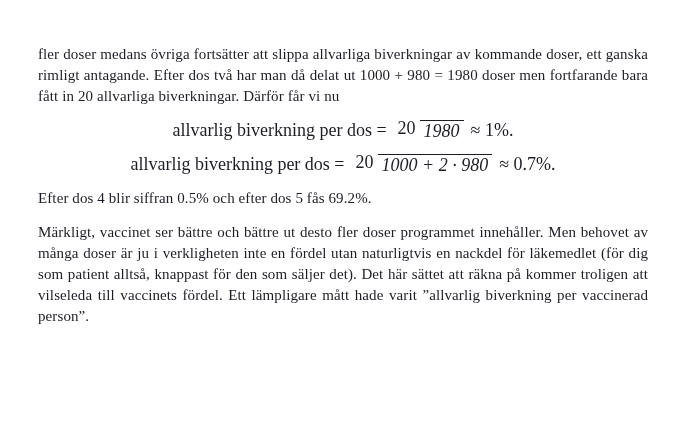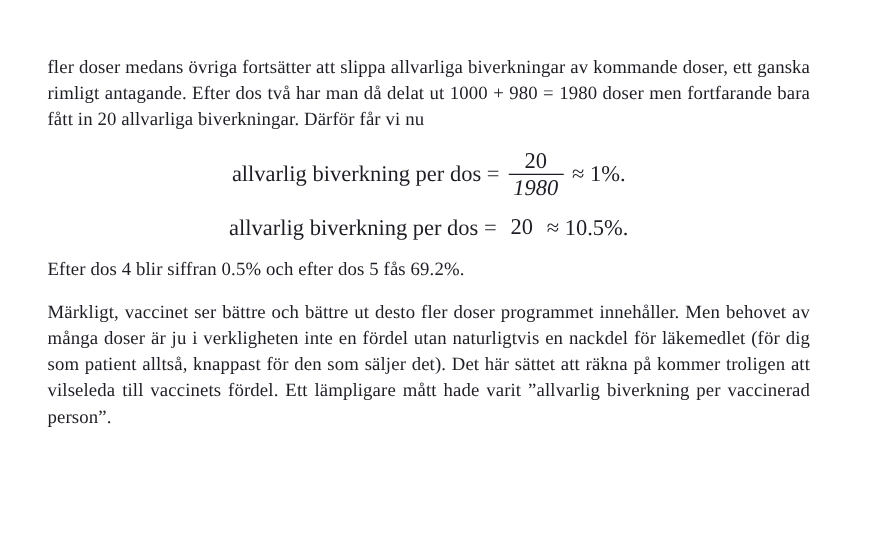--- a/index.html
+++ b/index.html
@@ -32,21 +32,21 @@
     justify-content: center;
     align-items: center;
     margin: 12px 0 14px 0;
     font-size: 18px;
     line-height: 19px;
   }
   .formula .lhs { margin-right: 7px; }
   .formula .rhs { margin-left: 7px; }
   .frac {
     display: inline-flex;
-    flex-direction: column;
+    flex-direction: row;
     text-align: center;
   }
   .frac .num {
     display: block;
     padding: 0 4px 2px 4px;
     line-height: 17px;
   }
   .frac .den {
     display: block;
     border-top: 1px solid #1d1d25;
@@ -69,21 +69,22 @@
       <span class="den">1980</span>
     </span>
     <span class="rhs">≈ 1%.</span>
   </div>
 
 
   <div class="formula">
     <span class="lhs">allvarlig biverkning per dos =</span>
     <span class="frac">
       <span class="num">20</span>
+      <span class="den">1000 + 2 · 980</span>
     </span>
-    <span class="rhs">≈ 10.5%.</span>
+    <span class="rhs">≈ 0.7%.</span>
   </div>
 
   <p class="para">Efter dos 4 blir siffran 0.5% och efter dos 5 fås 69.2%.</p>
 
   <p class="para">Märkligt, vaccinet ser bättre och bättre ut desto fler doser programmet innehåller. Men behovet av många doser är ju i verkligheten inte en fördel utan naturligtvis en nackdel för läkemedlet (för dig som patient alltså, knappast för den som säljer det). Det här sättet att räkna på kommer troligen att vilseleda till vaccinets fördel. Ett lämpligare mått hade varit ”allvarlig biverkning per vaccinerad person”.</p>
 
 </main>
 
 </body></html>

